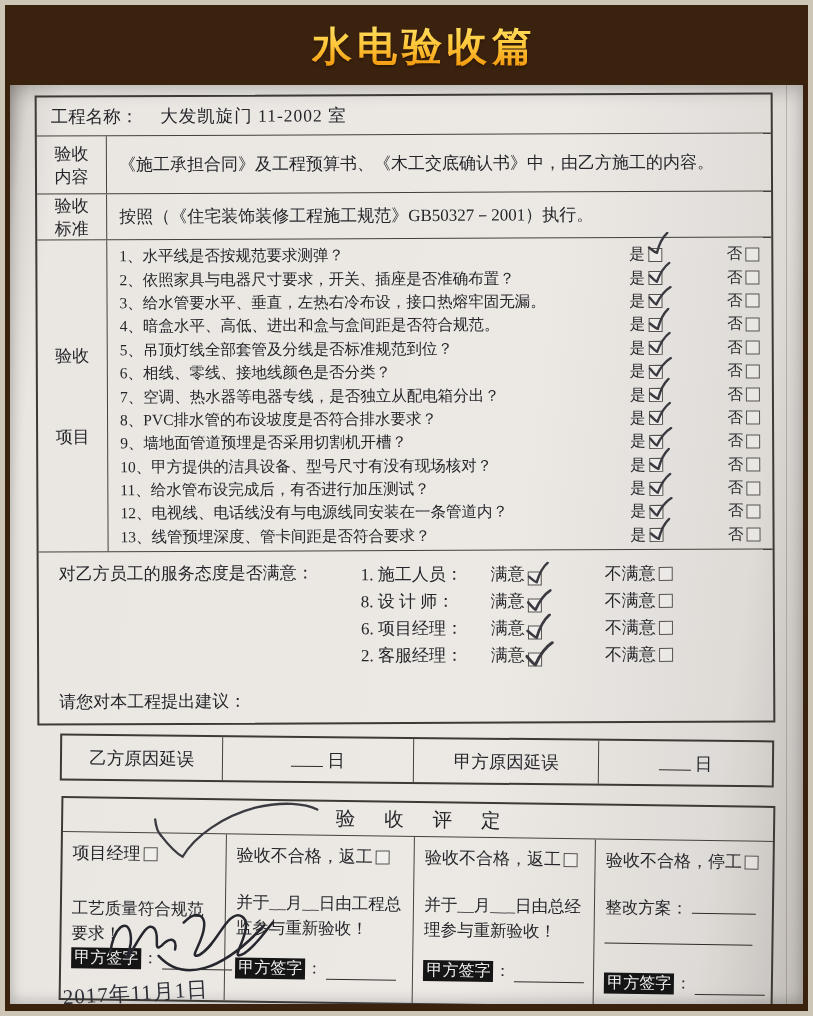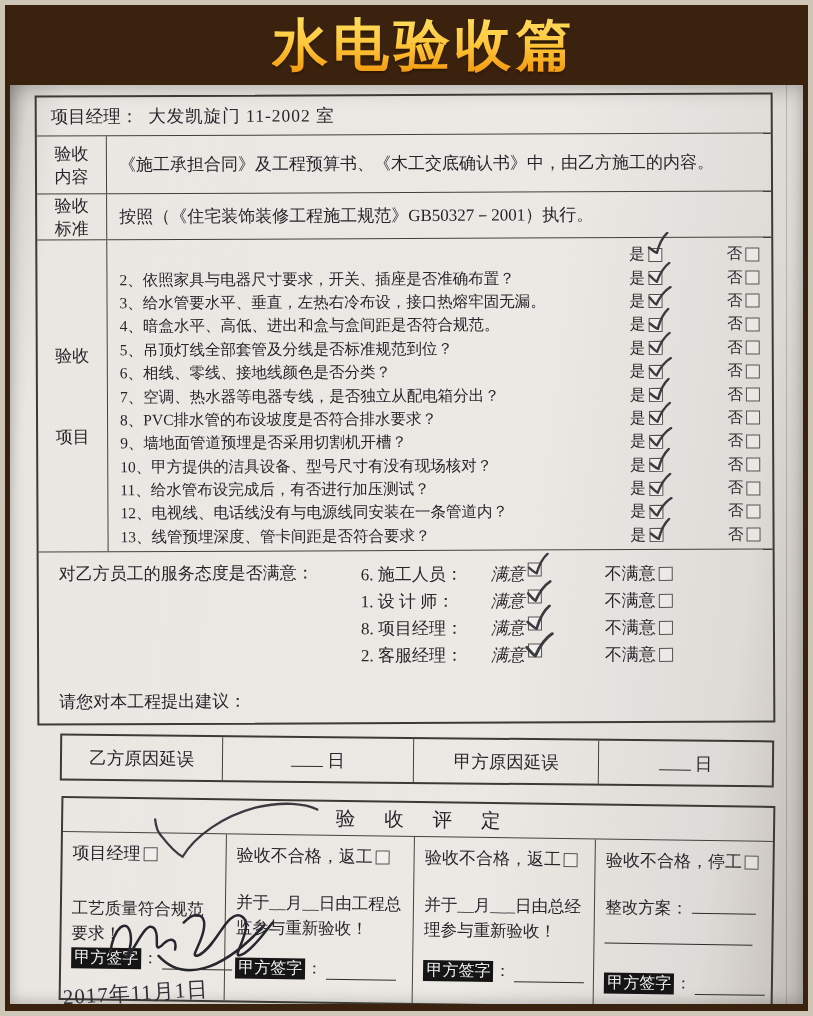--- a/index.html
+++ b/index.html
@@ -3,21 +3,21 @@
 <meta charset="utf-8">
 <style>
   html,body{margin:0;padding:0;width:813px;height:1016px;overflow:hidden;
     font-family:"Liberation Serif","DejaVu Serif",serif;}
   .canvas{position:relative;width:813px;height:1016px;box-sizing:border-box;
     background:#3a220e;border:5px solid #cdc5b6;}
   
   .title-band{position:absolute;top:4px;left:0;right:0;height:74px;
     display:flex;align-items:center;justify-content:center;}
   .title-text{font-family:"Liberation Sans","DejaVu Sans",sans-serif;
-    font-size:56px;font-weight:900;letter-spacing:5px;
+    font-size:40px;font-weight:900;letter-spacing:5px;
     background:linear-gradient(180deg,#ffe063 8%,#ffc63a 48%,#f09207 92%);
     -webkit-background-clip:text;background-clip:text;color:transparent;
     filter:drop-shadow(0 2px 1px rgba(35,14,0,.55));margin-left:36px;}
   
   .paper{position:absolute;left:5px;right:5px;top:80px;bottom:7px;overflow:hidden;
     background:linear-gradient(97deg,#b2ada7 0px,#d8d4cf 20px,#e9e6e2 55px,#ebe8e4 62%,#ddd9d5 88%,#bfbab5 100%);
     box-shadow:inset 0 8px 16px rgba(0,0,0,.16),inset 0 -5px 12px rgba(0,0,0,.14);
     color:#26262a;}
   .paper::after{content:"";position:absolute;top:0;bottom:0;right:16px;width:1px;
     background:rgba(60,55,50,.25);}
@@ -25,21 +25,21 @@
   .main-table{position:absolute;left:26px;top:9px;width:734px;
     border:2px solid #3d3a35;transform:rotate(-.25deg);background:rgba(255,255,255,.06);}
   .mt-row{display:flex;border-top:1.6px solid #44403a;box-sizing:border-box;}
   .mt-row:first-child{border-top:none;}
   .label-col{width:70px;flex:0 0 70px;border-right:1.6px solid #44403a;
     display:flex;flex-direction:column;align-items:center;justify-content:center;
     font-size:17px;box-sizing:border-box;}
   .label-col.spread{gap:58px;}
   .label-col.mid{gap:36px;}
   .row-project{height:38px;align-items:center;padding-left:14px;font-size:17.5px;}
-  .proj-value{margin-left:10px;letter-spacing:1px;}
+  .proj-value{margin-left:22px;letter-spacing:1px;}
   .flex-cell{flex:1;display:flex;align-items:center;padding:6px 12px;font-size:17px;
     line-height:1.4;box-sizing:border-box;}
   .row-content{height:58px;}
   .row-standard{height:46px;}
   .row-items{height:312px;}
   .items-cell{flex:1;padding:5px 8px 0 12px;box-sizing:border-box;}
   .item-row{display:flex;align-items:center;height:23.4px;font-size:15.5px;white-space:nowrap;}
   .yn{margin-left:auto;display:flex;width:130px;justify-content:space-between;
     padding-right:4px;flex:0 0 130px;}
   .yn-pair{display:flex;align-items:center;font-size:15.5px;}
@@ -50,21 +50,21 @@
   .box-wrap.checked .check{display:block;}
   .check path,.bigcheck path,.sig path{fill:none;stroke:#3a3a40;stroke-width:2.3;stroke-linecap:round;}
   
   .row-service{height:172px;}
   .service-cell{flex:1;padding:10px 10px 6px 20px;font-size:17px;box-sizing:border-box;}
   .service-top{display:flex;}
   .service-q{width:302px;flex:0 0 302px;}
   .service-rows{flex:1;}
   .service-row{display:flex;align-items:center;height:27px;white-space:nowrap;}
   .staff-name{width:130px;flex:0 0 130px;}
-  .sat-pair{display:flex;align-items:flex-start;width:98px;font-style:italic;}
+  .sat-pair{display:flex;align-items:flex-end;width:98px;}
   .unsat-pair{display:flex;align-items:center;margin-left:16px;}
   .suggestion{margin-top:20px;}
   
   .delay-table{position:absolute;left:50px;top:652px;width:714px;height:47px;
     display:flex;border:2px solid #3d3a35;transform:rotate(.55deg);box-sizing:border-box;
     background:rgba(255,255,255,.05);}
   .delay-cell{display:flex;align-items:center;justify-content:center;font-size:17.5px;
     border-left:1.6px solid #44403a;box-sizing:border-box;}
   .delay-cell:first-child{border-left:none;}
   .dc1{width:22.5%;}.dc2{width:27%;}.dc3{width:26%;}.dc4{width:24.5%;}
@@ -105,21 +105,21 @@
 <div class="canvas">
 
   <div class="title-band">
     <span class="title-text">水电验收篇</span>
   </div>
 
   <div class="paper">
 
     <div class="main-table">
       <div class="mt-row row-project">
-        <span>项目经理：</span>
+        <span>工程名称：</span>
         <span class="proj-value">大发凯旋门 11-2002 室</span>
       </div>
 
       <div class="mt-row row-content">
         <div class="label-col">
           <span>验收</span>
           <span>内容</span>
         </div>
         <div class="flex-cell">《施工承担合同》及工程预算书、《木工交底确认书》中，由乙方施工的内容。</div>
       </div>
@@ -132,20 +132,21 @@
         <div class="flex-cell">按照（《住宅装饰装修工程施工规范》GB50327－2001）执行。</div>
       </div>
 
       <div class="mt-row row-items">
         <div class="label-col spread">
           <span>验收</span>
           <span>项目</span>
         </div>
         <div class="items-cell" id="items-box">
   <div class="item-row">
+    <span class="item-text">1、水平线是否按规范要求测弹？</span>
     <span class="yn">
       <span class="yn-pair">
         <span class="yes-label">是</span>
         <span class="box-wrap yes-wrap checked">
           <span class="cbox"></span>
           <svg class="check" viewBox="0 0 24 24" style="transform: rotate(-6deg) translateY(-6px);">
                       <path d="M3 13 C6 16 9 19 10 19 C13 11 18 4 22 1"></path>
                     </svg>
         </span>
       </span>
@@ -424,59 +425,59 @@
   </div>
 </div>
       </div>
 
       <div class="mt-row row-service">
         <div class="service-cell">
           <div class="service-top">
             <div class="service-q">对乙方员工的服务态度是否满意：</div>
             <div class="service-rows" id="staff-box">
   <div class="service-row">
-    <span class="staff-name">6. 施工人员：</span>
+    <span class="staff-name">1. 施工人员：</span>
     <span class="sat-pair">
       <span class="sat-label">满意</span>
       <span class="box-wrap sat-wrap checked">
         <span class="cbox"></span>
         <svg class="check" viewBox="0 0 24 24" style="transform: rotate(-4deg) scale(1);">
                         <path d="M3 13 C6 16 9 19 10 19 C13 11 18 4 22 1"></path>
                       </svg>
       </span>
     </span>
     <span class="unsat-pair">
       <span class="unsat-label">不满意</span>
       <span class="box-wrap unsat-wrap">
         <span class="cbox"></span>
       </span>
     </span>
   </div>
 
   <div class="service-row">
-    <span class="staff-name">1. 设 计 师：</span>
+    <span class="staff-name">8. 设 计 师：</span>
     <span class="sat-pair">
       <span class="sat-label">满意</span>
       <span class="box-wrap sat-wrap checked">
         <span class="cbox"></span>
         <svg class="check" viewBox="0 0 24 24" style="transform: rotate(4deg) scale(1.08);">
                         <path d="M3 13 C6 16 9 19 10 19 C13 11 18 4 22 1"></path>
                       </svg>
       </span>
     </span>
     <span class="unsat-pair">
       <span class="unsat-label">不满意</span>
       <span class="box-wrap unsat-wrap">
         <span class="cbox"></span>
       </span>
     </span>
   </div>
 
   <div class="service-row">
-    <span class="staff-name">8. 项目经理：</span>
+    <span class="staff-name">6. 项目经理：</span>
     <span class="sat-pair">
       <span class="sat-label">满意</span>
       <span class="box-wrap sat-wrap checked">
         <span class="cbox"></span>
         <svg class="check" viewBox="0 0 24 24" style="transform: rotate(-4deg) scale(1.16);">
                         <path d="M3 13 C6 16 9 19 10 19 C13 11 18 4 22 1"></path>
                       </svg>
       </span>
     </span>
     <span class="unsat-pair">

